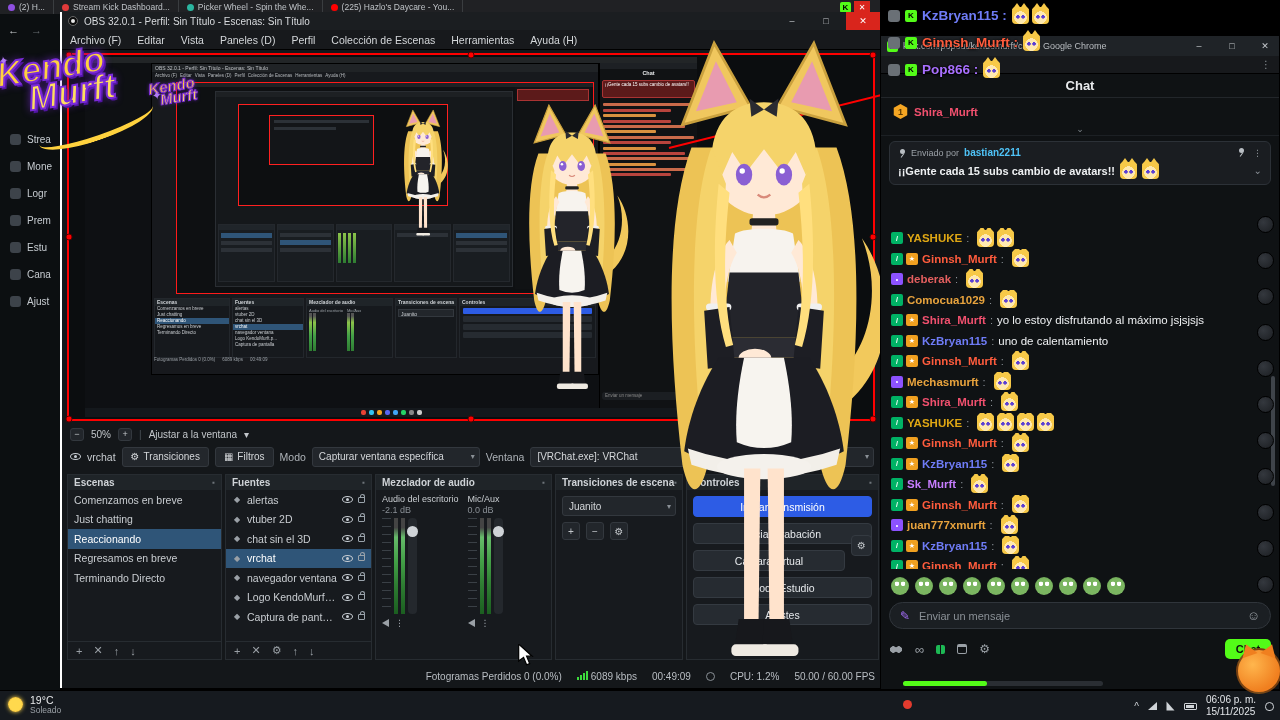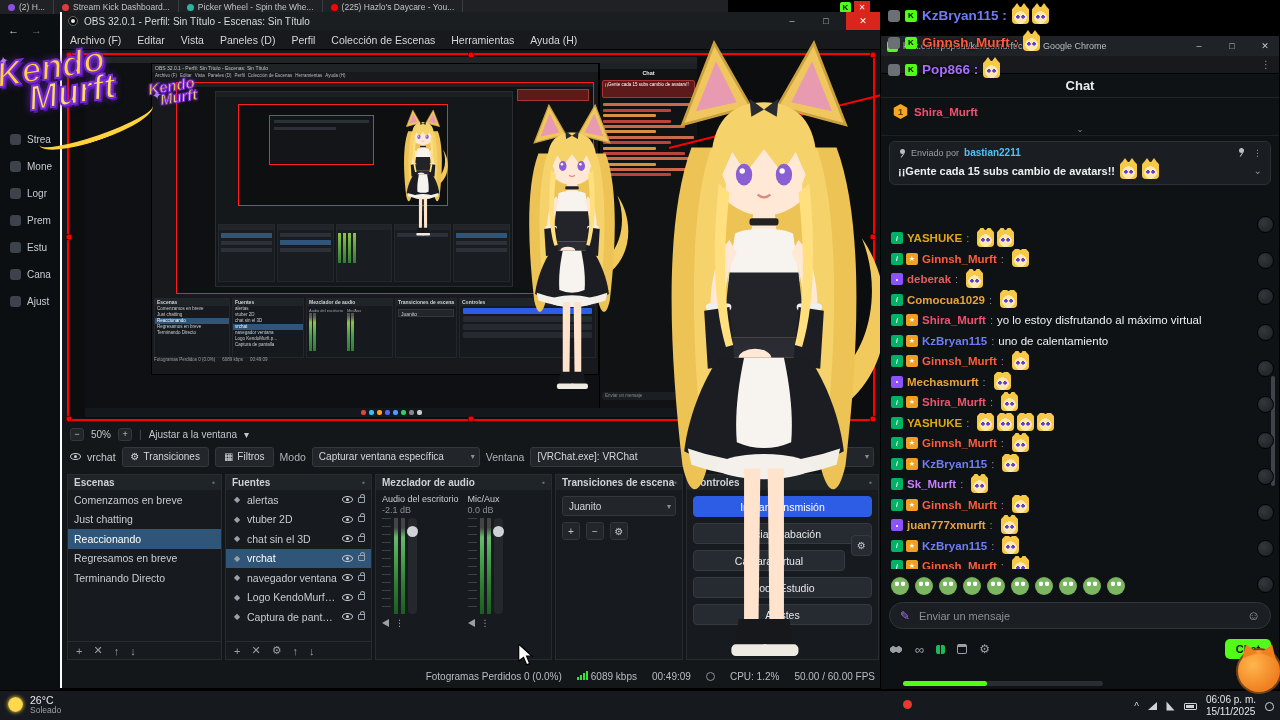--- a/index.html
+++ b/index.html
@@ -1,20 +1,20 @@
 <!DOCTYPE html>
 <html><head>
 <meta charset="utf-8">
 <style>
   html,body{margin:0;padding:0;background:#000;font-family:"Liberation Sans","DejaVu Sans",sans-serif;}
   *{box-sizing:border-box;}
   #stage{position:relative;width:1280px;height:720px;overflow:hidden;background:#000;}
 
   
-  #tabbar{position:absolute;left:0;top:0;width:728px;height:14px;background:#202124;display:flex;align-items:flex-start;z-index:1;}
+  #tabbar{position:absolute;left:0;top:0;width:880px;height:14px;background:#202124;display:flex;align-items:flex-start;z-index:1;}
   .tab{display:flex;align-items:center;gap:4px;height:14px;padding:0 8px;max-width:160px;border-right:1px solid #3a3d40;color:#bfc3c7;font-size:8.5px;white-space:nowrap;overflow:hidden;}
   .tab .fav{width:7px;height:7px;border-radius:50%;flex:0 0 auto;}
   .fav-purple{background:#8e4fe0;} .fav-red{background:#e03a3a;} .fav-teal{background:#2bb5a0;} .fav-yt{background:#f00;}
   .tab-label{overflow:hidden;text-overflow:ellipsis;}
   #tabbar-right{margin-left:auto;display:flex;align-items:center;gap:3px;padding-right:2px;}
   .kbadge{width:11px;height:11px;background:#53fc18;color:#000;font-size:8px;font-weight:bold;display:flex;align-items:center;justify-content:center;border-radius:2px;}
   .tab-close{width:16px;height:12px;background:#d9251c;color:#fff;font-size:8px;display:flex;align-items:center;justify-content:center;}
 
   
   #kick-side{position:absolute;left:0;top:14px;width:60px;height:676px;background:#0c0f11;z-index:2;overflow:hidden;}
@@ -907,21 +907,21 @@
           </span>
         </div>
 
         <div class="msg">
           <span class="badges">
             <span class="badge b-mod"></span>
             <span class="badge b-gift"></span>
           </span>
           <span class="uname" style="color: rgb(240, 80, 110);">Shira_Murft</span>
           <span class="colon">:</span>
-          <span class="mtext">yo lo estoy disfrutando al máximo virtual</span>
+          <span class="mtext">yo lo estoy disfrutando al máximo jsjsjsjs</span>
           <span class="emotes"></span>
         </div>
 
         <div class="msg">
           <span class="badges">
             <span class="badge b-mod"></span>
             <span class="badge b-gift"></span>
           </span>
           <span class="uname" style="color: rgb(111, 124, 247);">KzBryan115</span>
           <span class="colon">:</span>
@@ -1147,21 +1147,21 @@
       <div class="bubble"></div>
       <div class="bubble"></div>
   </div>
 
   <div id="avatar-bubble"></div>
 
   <div id="taskbar">
     <div id="tb-weather">
       <span class="sun"></span>
       <span>
-          <div class="w-temp">26°C</div>
+          <div class="w-temp">19°C</div>
           <div class="w-desc">Soleado</div>
         </span>
     </div>
     <div id="tb-tray">
       <span class="tray-glyph">^</span>
       <span class="tri"></span>
       <span class="tri" style="transform:rotate(90deg);"></span>
       <span class="batt"></span>
       <span id="tb-clock">
         <div>06:06 p. m.</div>

